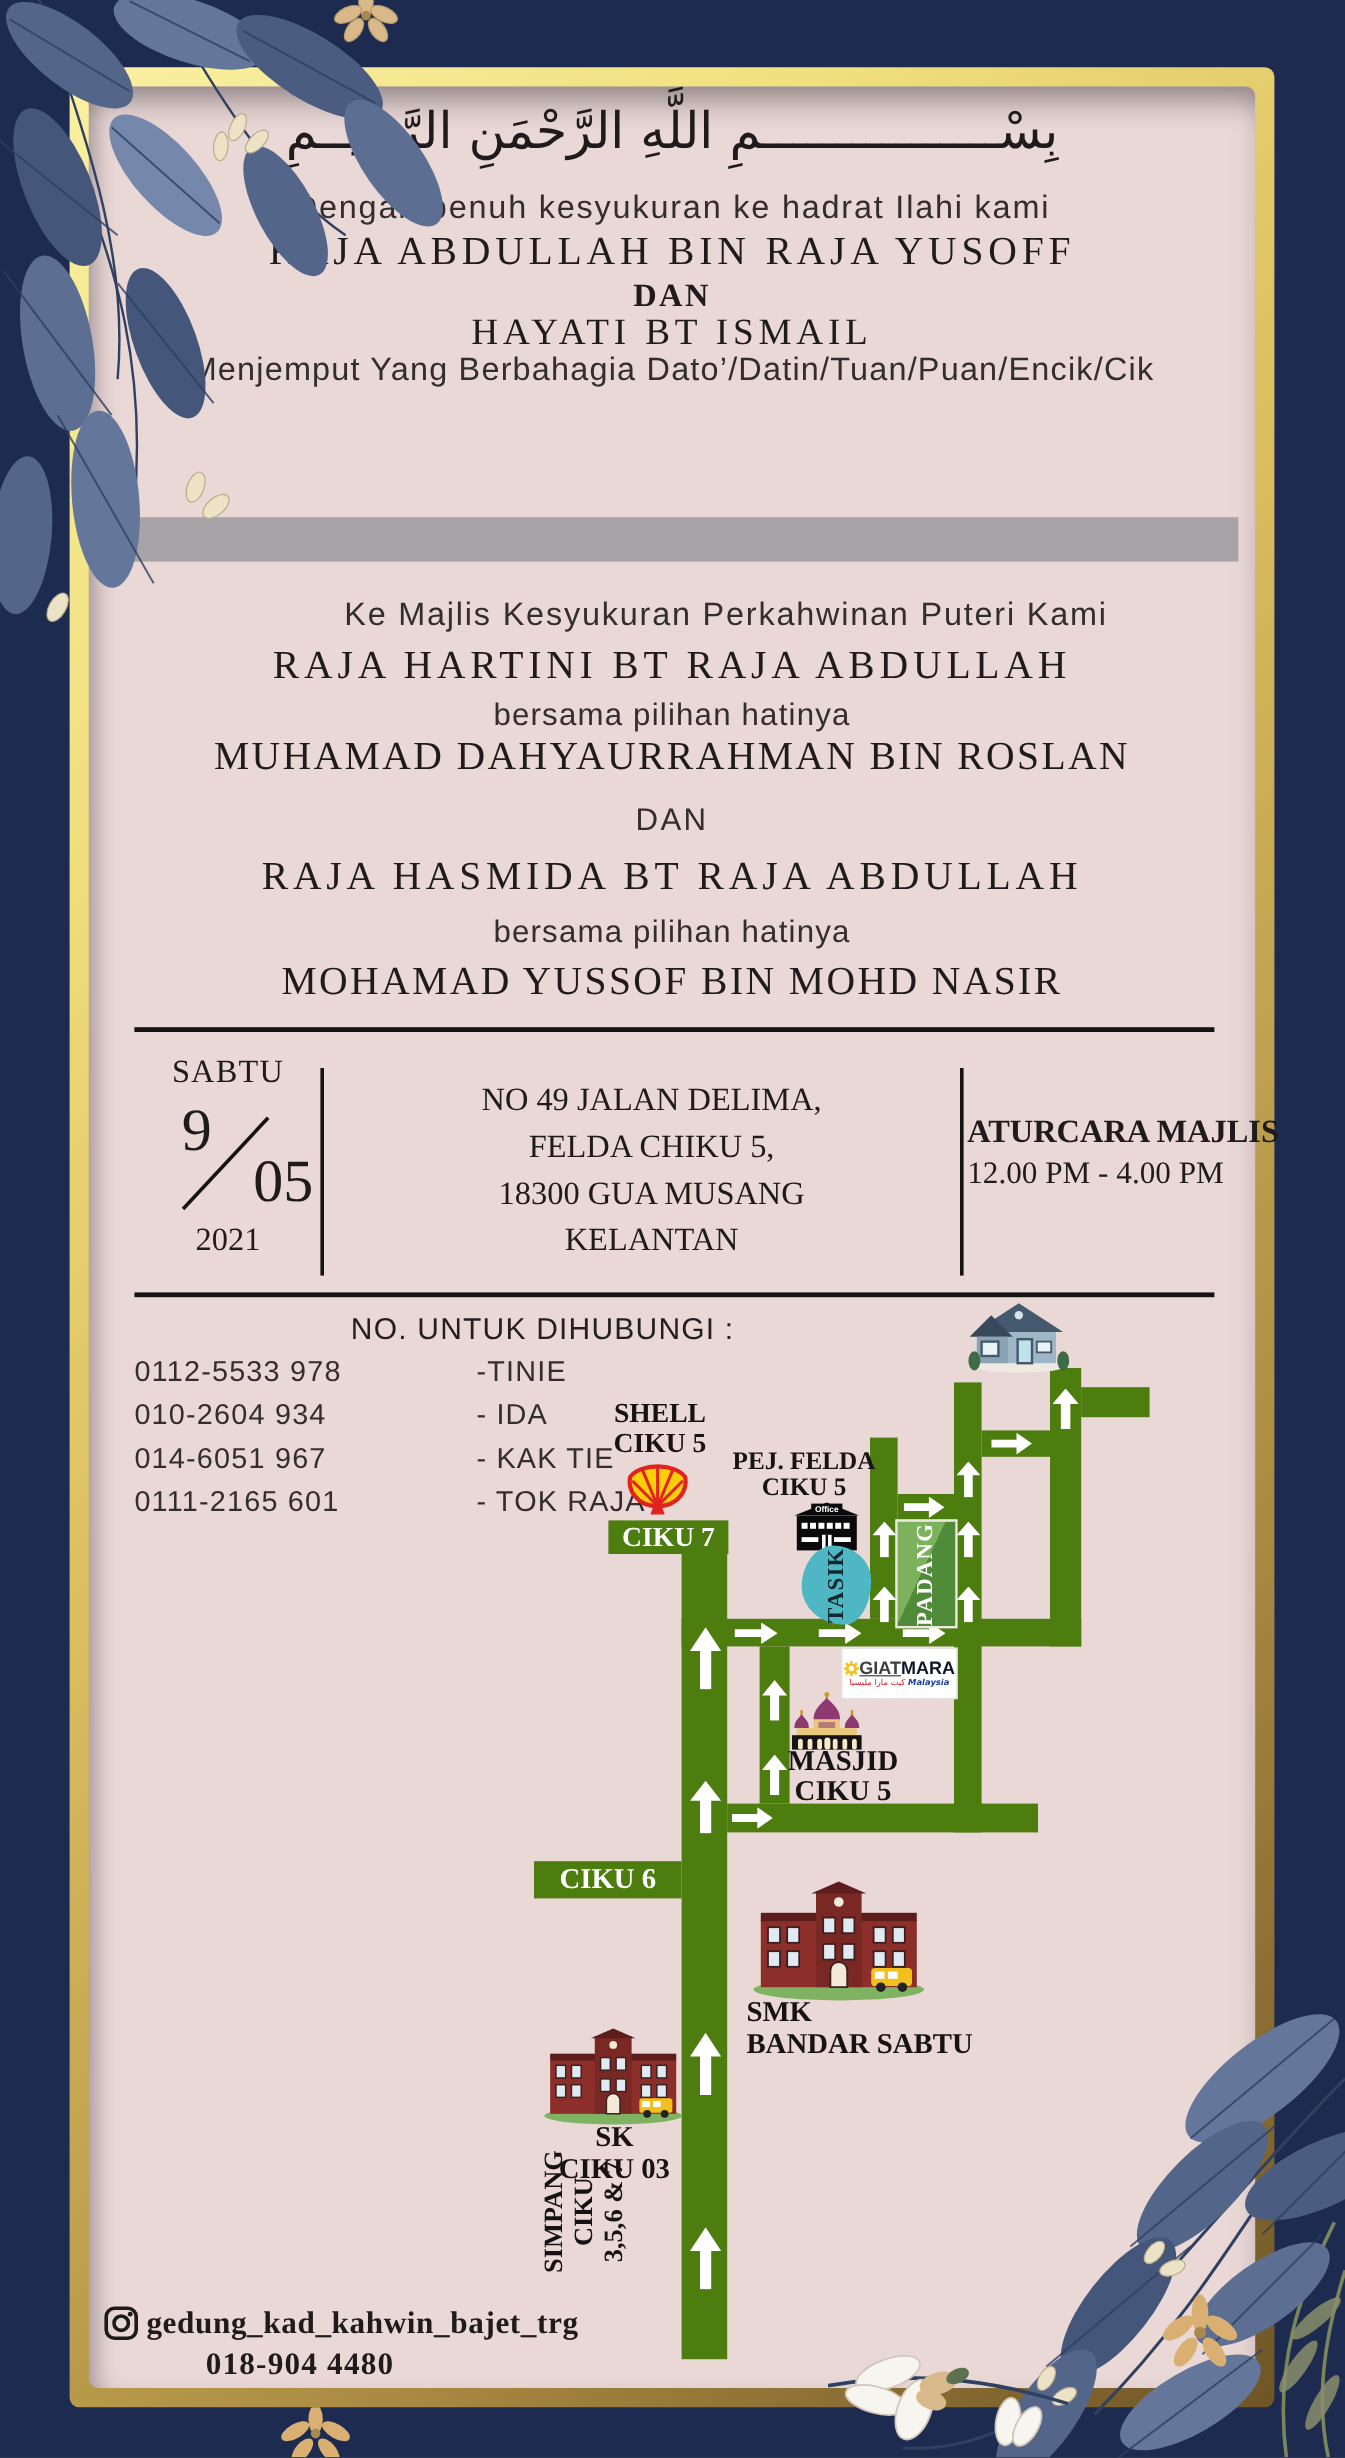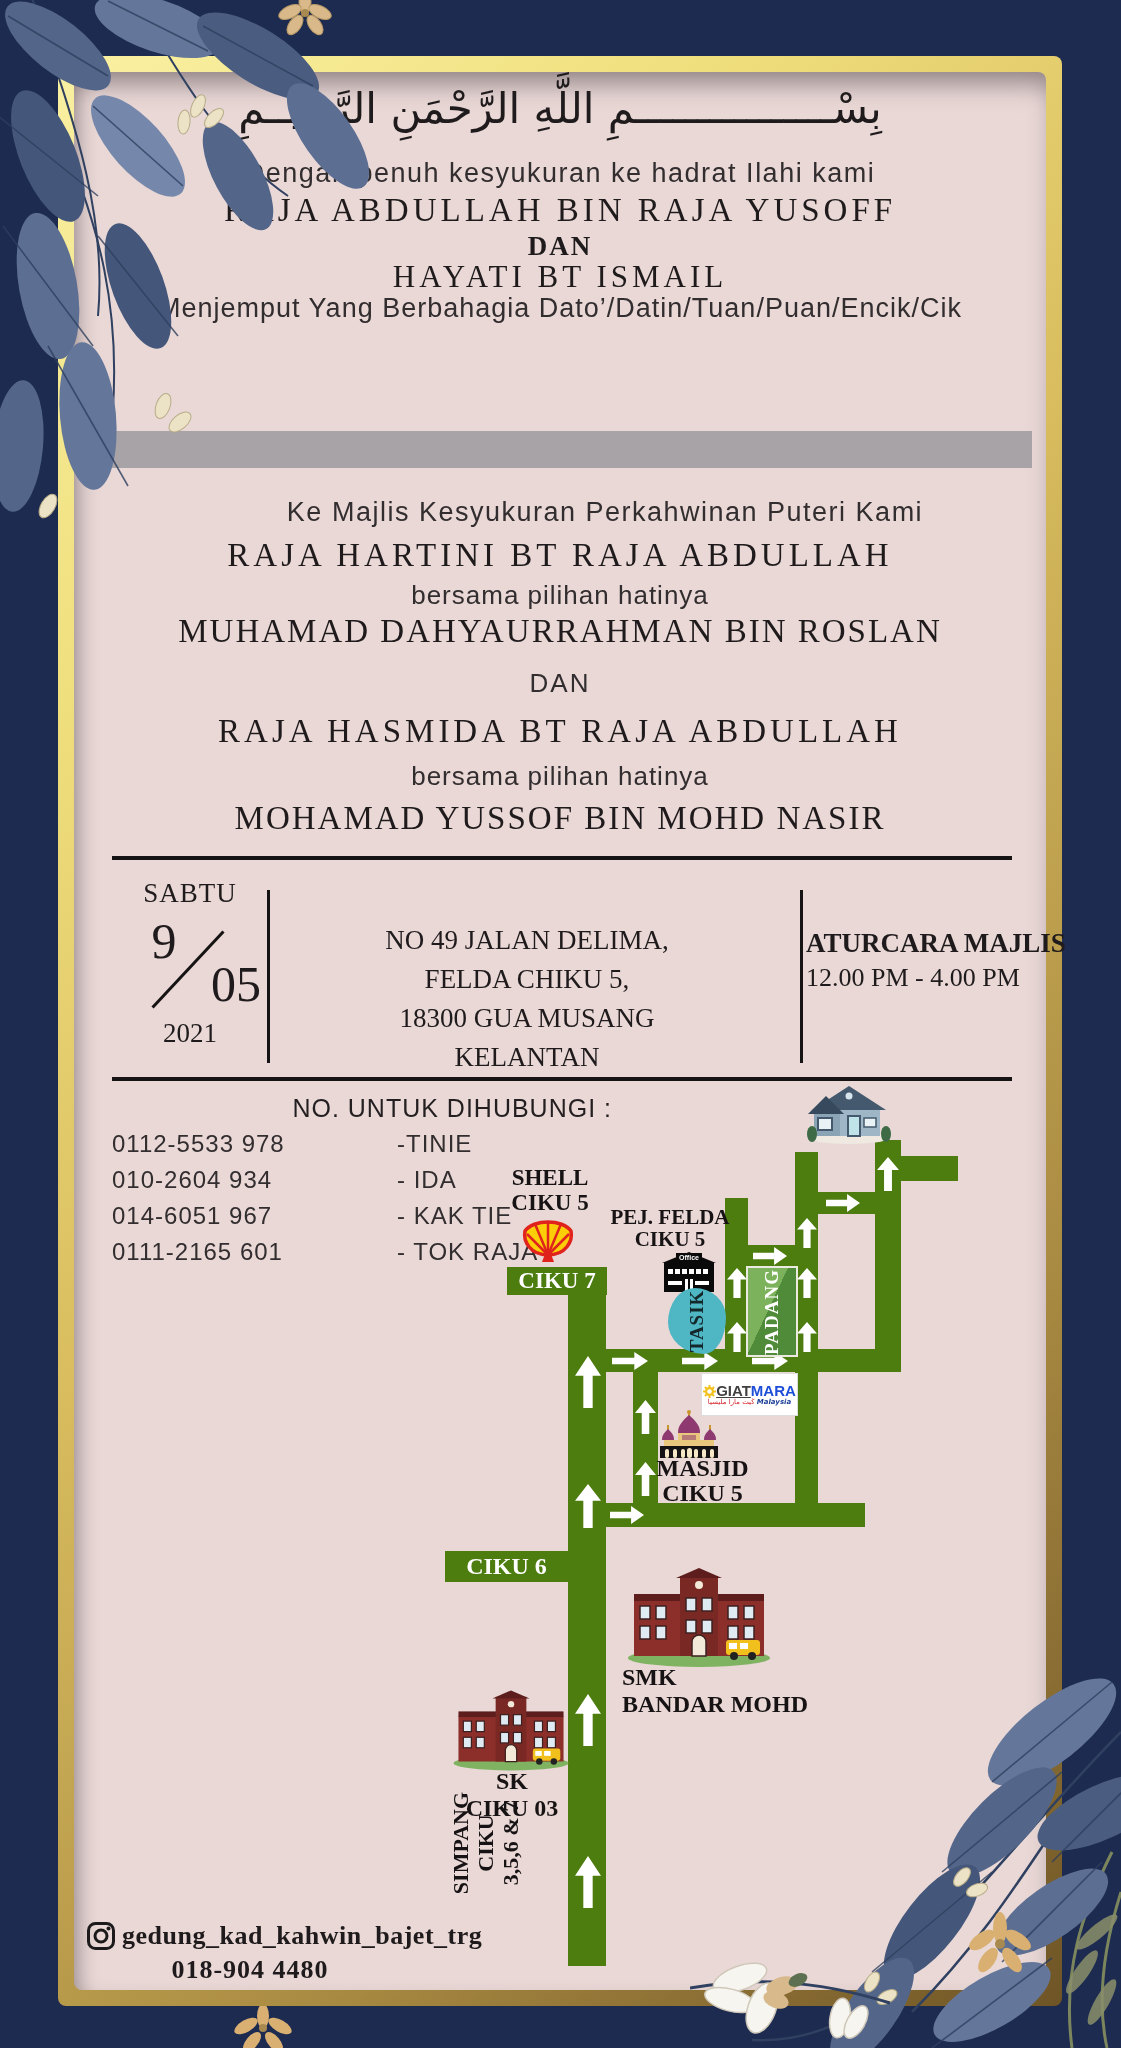--- a/index.html
+++ b/index.html
@@ -69,21 +69,21 @@
   <div class="rule" style="top:856px;"></div>
 
   <div class="t" style="left:112px;width:156px;top:878px;font-size:27px;letter-spacing:1px;">SABTU</div>
   <div class="t" style="left:124px;width:80px;top:912px;font-size:50px;">9</div>
   <div style="position:absolute;left:136px;top:968px;width:104px;height:3px;background:#161314;transform:rotate(-47deg);"></div>
   <div class="t" style="left:196px;width:80px;top:955px;font-size:50px;">05</div>
   <div class="t" style="left:112px;width:156px;top:1018px;font-size:27px;">2021</div>
 
   <div class="vdiv" style="left:267px;top:890px;height:173px;"></div>
 
-  <div style="position:absolute;left:292px;top:897px;width:470px;text-align:center;font-size:27px;line-height:39px;color:#1f1b1c;margin-top:24px;">
+  <div style="position:absolute;left:308px;top:897px;width:470px;text-align:center;font-size:27px;line-height:39px;color:#1f1b1c;">
     <div>NO 49 JALAN DELIMA,</div>
     <div>FELDA CHIKU 5,</div>
     <div>18300 GUA MUSANG</div>
     <div>KELANTAN</div>
   </div>
 
   <div class="vdiv" style="left:800px;top:890px;height:173px;"></div>
 
   <div class="t" style="left:806px;width:212px;top:928px;font-size:27px;font-weight:bold;">ATURCARA MAJLIS</div>
   <div class="t" style="left:806px;width:212px;top:963px;font-size:26px;">12.00 PM - 4.00 PM</div>
@@ -209,21 +209,21 @@
     <div class="row1">
       <svg width="13" height="13" viewBox="0 0 20 20" style="vertical-align:-2px;">
         <g stroke="#f2c11e" stroke-width="3">
             <line x1="10" y1="0" x2="10" y2="20"></line>
             <line x1="0" y1="10" x2="20" y2="10"></line>
             <line x1="3" y1="3" x2="17" y2="17"></line>
             <line x1="17" y1="3" x2="3" y2="17"></line>
           </g>
         <circle cx="10" cy="10" r="7" fill="#f2c11e"></circle>
           <circle cx="10" cy="10" r="3.5" fill="#fff"></circle>
-      </svg><span style="color:#404040;text-decoration:underline;">GIAT</span><span style="color:#1d4ed8;">MARA</span>
+      </svg><span style="color:#404040;text-decoration:underline;">GIAT</span><span style="color:#0f172a;">MARA</span>
     </div>
     <div class="row2">
       <span style="color:#d42027;">ڬيت مارا مليسيا</span>
       <span style="color:#1b3f97;font-weight:bold;font-style:italic;">Malaysia</span>
     </div>
   </div>
 
   <svg class="deco" style="left:656px;top:1409px;" width="66" height="50" viewBox="0 0 66 50">
     <line x1="33" y1="3" x2="33" y2="10" stroke="#c9952c" stroke-width="2"></line>
       <circle cx="33" cy="3" r="2" fill="#c9952c"></circle>
@@ -274,21 +274,21 @@
     </g>
     <path d="M66 90 L66 76 A7 7 0 0 1 80 76 L80 90 Z" fill="#f3e9d8" stroke="#3c2020" stroke-width="1.5"></path>
     <rect x="100" y="74" width="34" height="15" rx="3" fill="#f2c01d"></rect>
     <rect x="103" y="77" width="8" height="6" fill="#fff"></rect>
       <rect x="114" y="77" width="8" height="6" fill="#fff"></rect>
     <circle cx="108" cy="90" r="4" fill="#222"></circle>
       <circle cx="126" cy="90" r="4" fill="#222"></circle>
   </svg>
   <div class="maplabel" style="left:622px;top:1664px;width:280px;text-align:left;font-size:24px;line-height:27px;">
     <div>SMK</div>
-    <div>BANDAR MOHD</div>
+    <div>BANDAR SABTU</div>
   </div>
 
   <svg class="deco" style="left:452px;top:1688px;" width="118" height="84" viewBox="0 0 146 102">
     <ellipse cx="73" cy="92" rx="71" ry="9" fill="#7fb361"></ellipse>
     <rect x="8" y="34" width="130" height="56" fill="#8c2f2b"></rect>
     <rect x="8" y="28" width="130" height="7" fill="#5c1d1c"></rect>
     <rect x="54" y="10" width="38" height="80" fill="#7a2824"></rect>
     <polygon points="50,12 73,2 96,12" fill="#5c1d1c"></polygon>
     <circle cx="73" cy="19" r="4" fill="#f3e9d8"></circle>
     <g fill="#dfeaf3" stroke="#3c2020" stroke-width="1.5">

